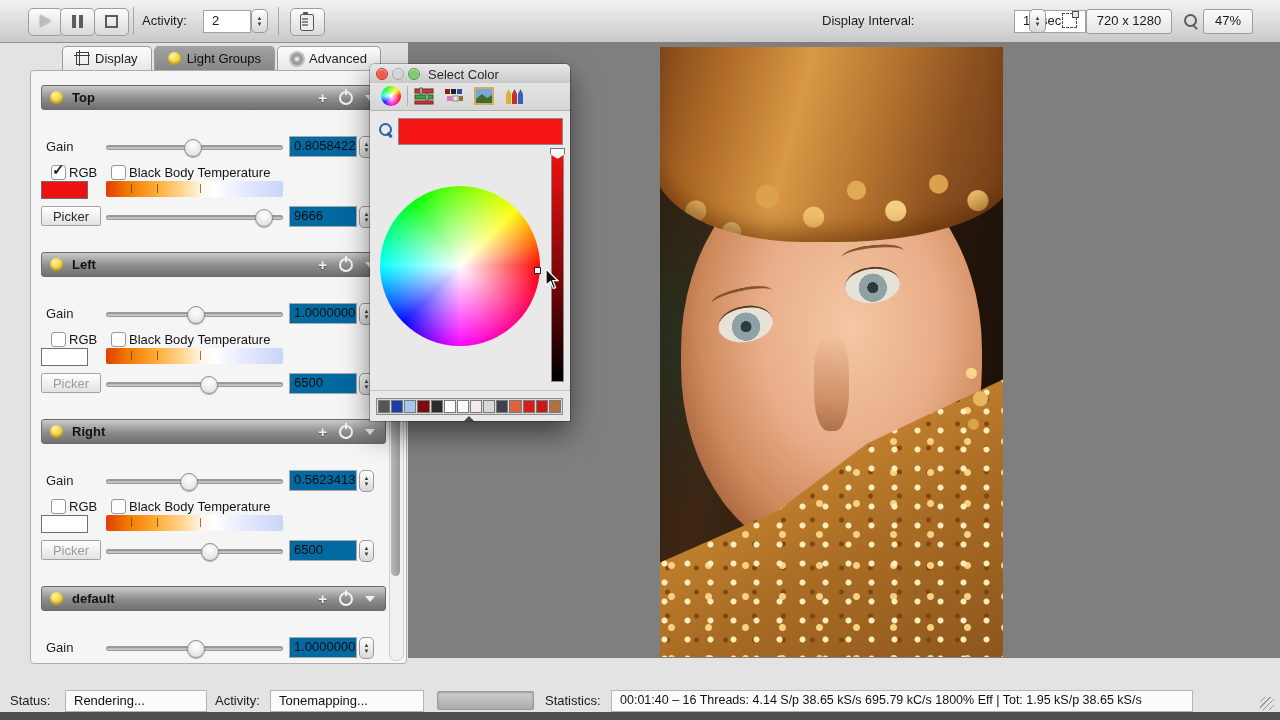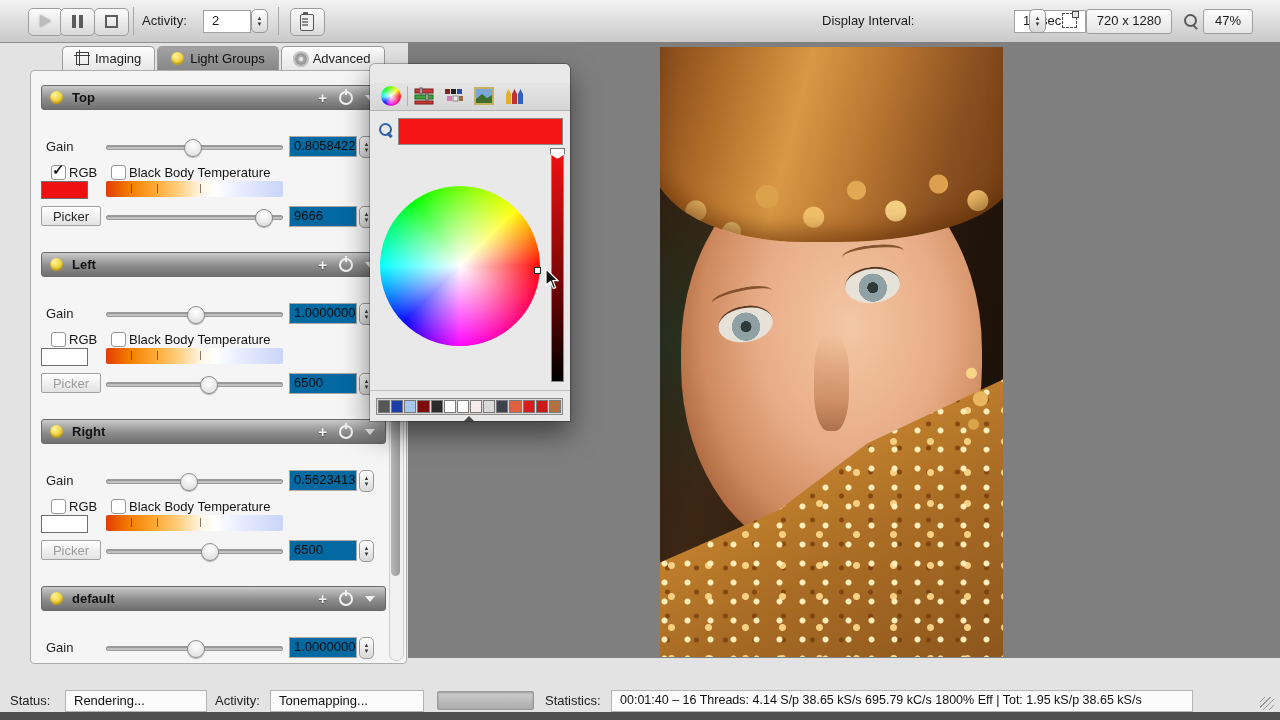--- a/index.html
+++ b/index.html
@@ -239,21 +239,21 @@
     <div class="ri ri-nose"></div>
     <div class="ri ri-lips"></div>
     <div class="ri ri-fabric"></div>
     <div class="ri ri-earring"></div>
   </div>
 </div>
 
 <div class="abs tabs">
   <div class="tab">
     <span class="icon-crop"></span>
-    <span>Imaging</span>
+    <span>Display</span>
   </div>
   <div class="tab active">
     <span class="icon-bulb"></span>
     <span>Light Groups</span>
   </div>
   <div class="tab">
     <span class="icon-gear"></span>
     <span>Advanced</span>
   </div>
 </div>
@@ -433,20 +433,26 @@
         </div>
     </div>
   </div>
 
   <div class="pscroll">
       <div class="pthumb"></div>
     </div>
 </div>
 
 <div class="abs cdialog">
+  <div class="cd-title">
+    <span class="tl close"></span>
+    <span class="tl min"></span>
+    <span class="tl zoom"></span>
+    <span class="cd-titletext">Select Color</span>
+  </div>
   <div class="cd-toolbar">
     <span class="cd-wheelicon"></span>
     <span class="cd-tsep"></span>
     <svg class="cd-icon" style="left:44px" width="20" height="18">
         <rect x="1" y="2" width="18" height="4" fill="#c43a3a" stroke="#7c1f1f"></rect>
         <rect x="1" y="8" width="18" height="4" fill="#3fa23f" stroke="#1f6a1f"></rect>
         <rect x="1" y="14" width="18" height="3" fill="#c43a3a" stroke="#7c1f1f"></rect>
         <rect x="6" y="1" width="2" height="6" fill="#eee" stroke="#555"></rect>
         <rect x="12" y="7" width="2" height="6" fill="#eee" stroke="#555"></rect>
       </svg>

